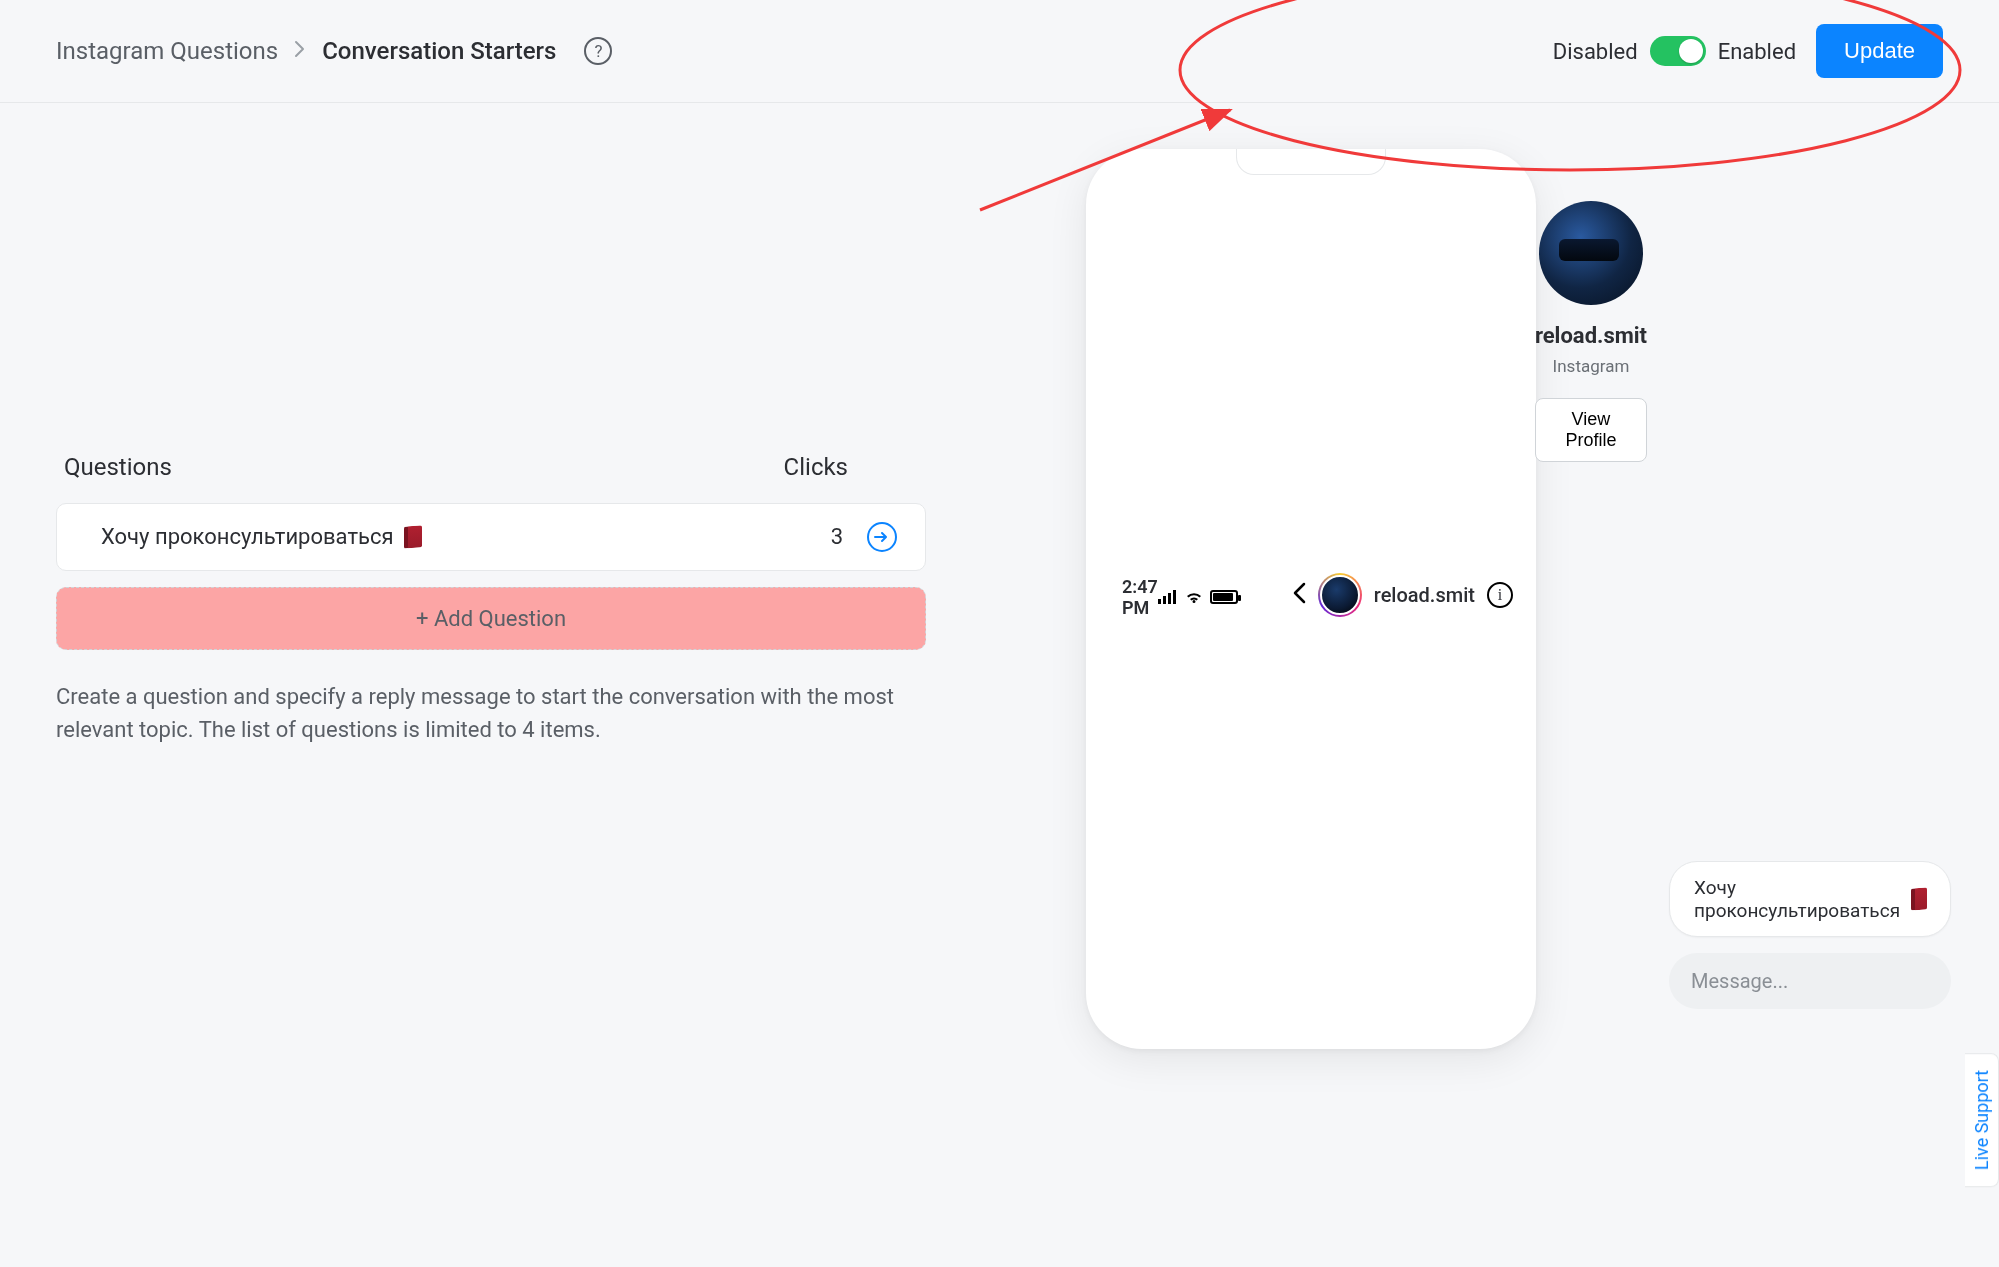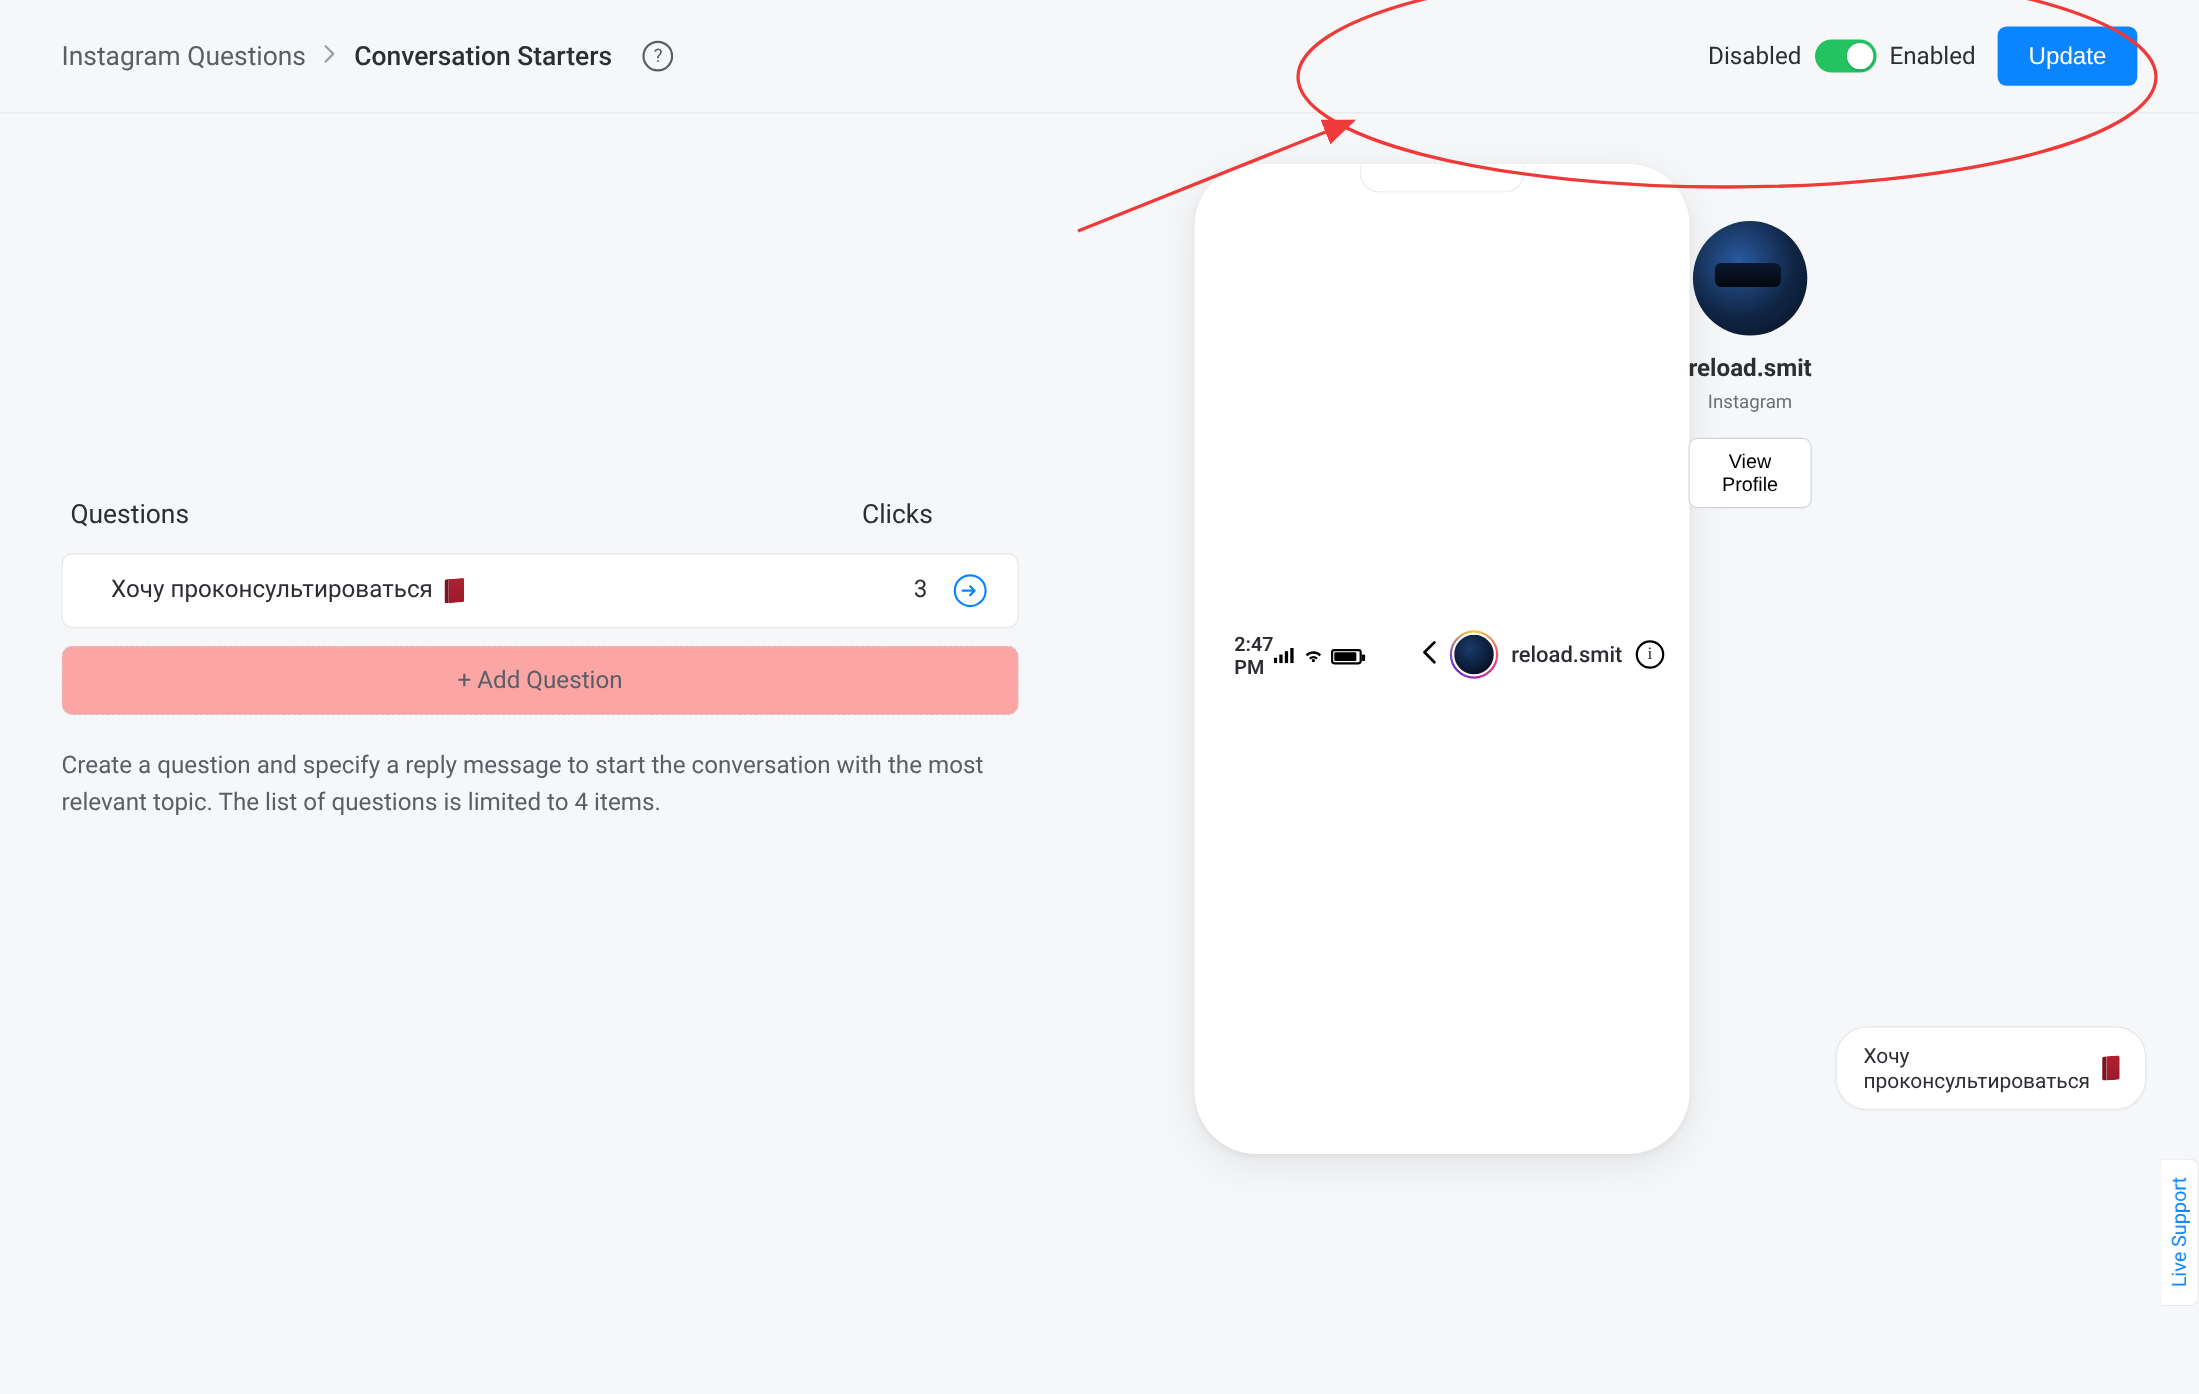--- a/index.html
+++ b/index.html
@@ -413,20 +413,21 @@
         <div class="profile-name">reload.smit</div>
         <div class="profile-sub">Instagram</div>
         <button class="view-profile-btn">View Profile</button>
       </div>
 
       <div class="chat-bottom">
         <div class="starter-chip">
           <span>Хочу проконсультироваться</span>
           <span class="book-emoji"></span>
         </div>
+        <div class="message-input">Message...</div>
       </div>
     </div>
   </div>
 </div>
 
 <svg class="annotation" viewBox="0 0 1999 1267">
   <defs>
     <marker id="arrowhead" markerWidth="10" markerHeight="8" refX="9" refY="4" orient="auto">
       <polygon points="0 0, 10 4, 0 8" fill="#f03a3a"></polygon>
     </marker>

